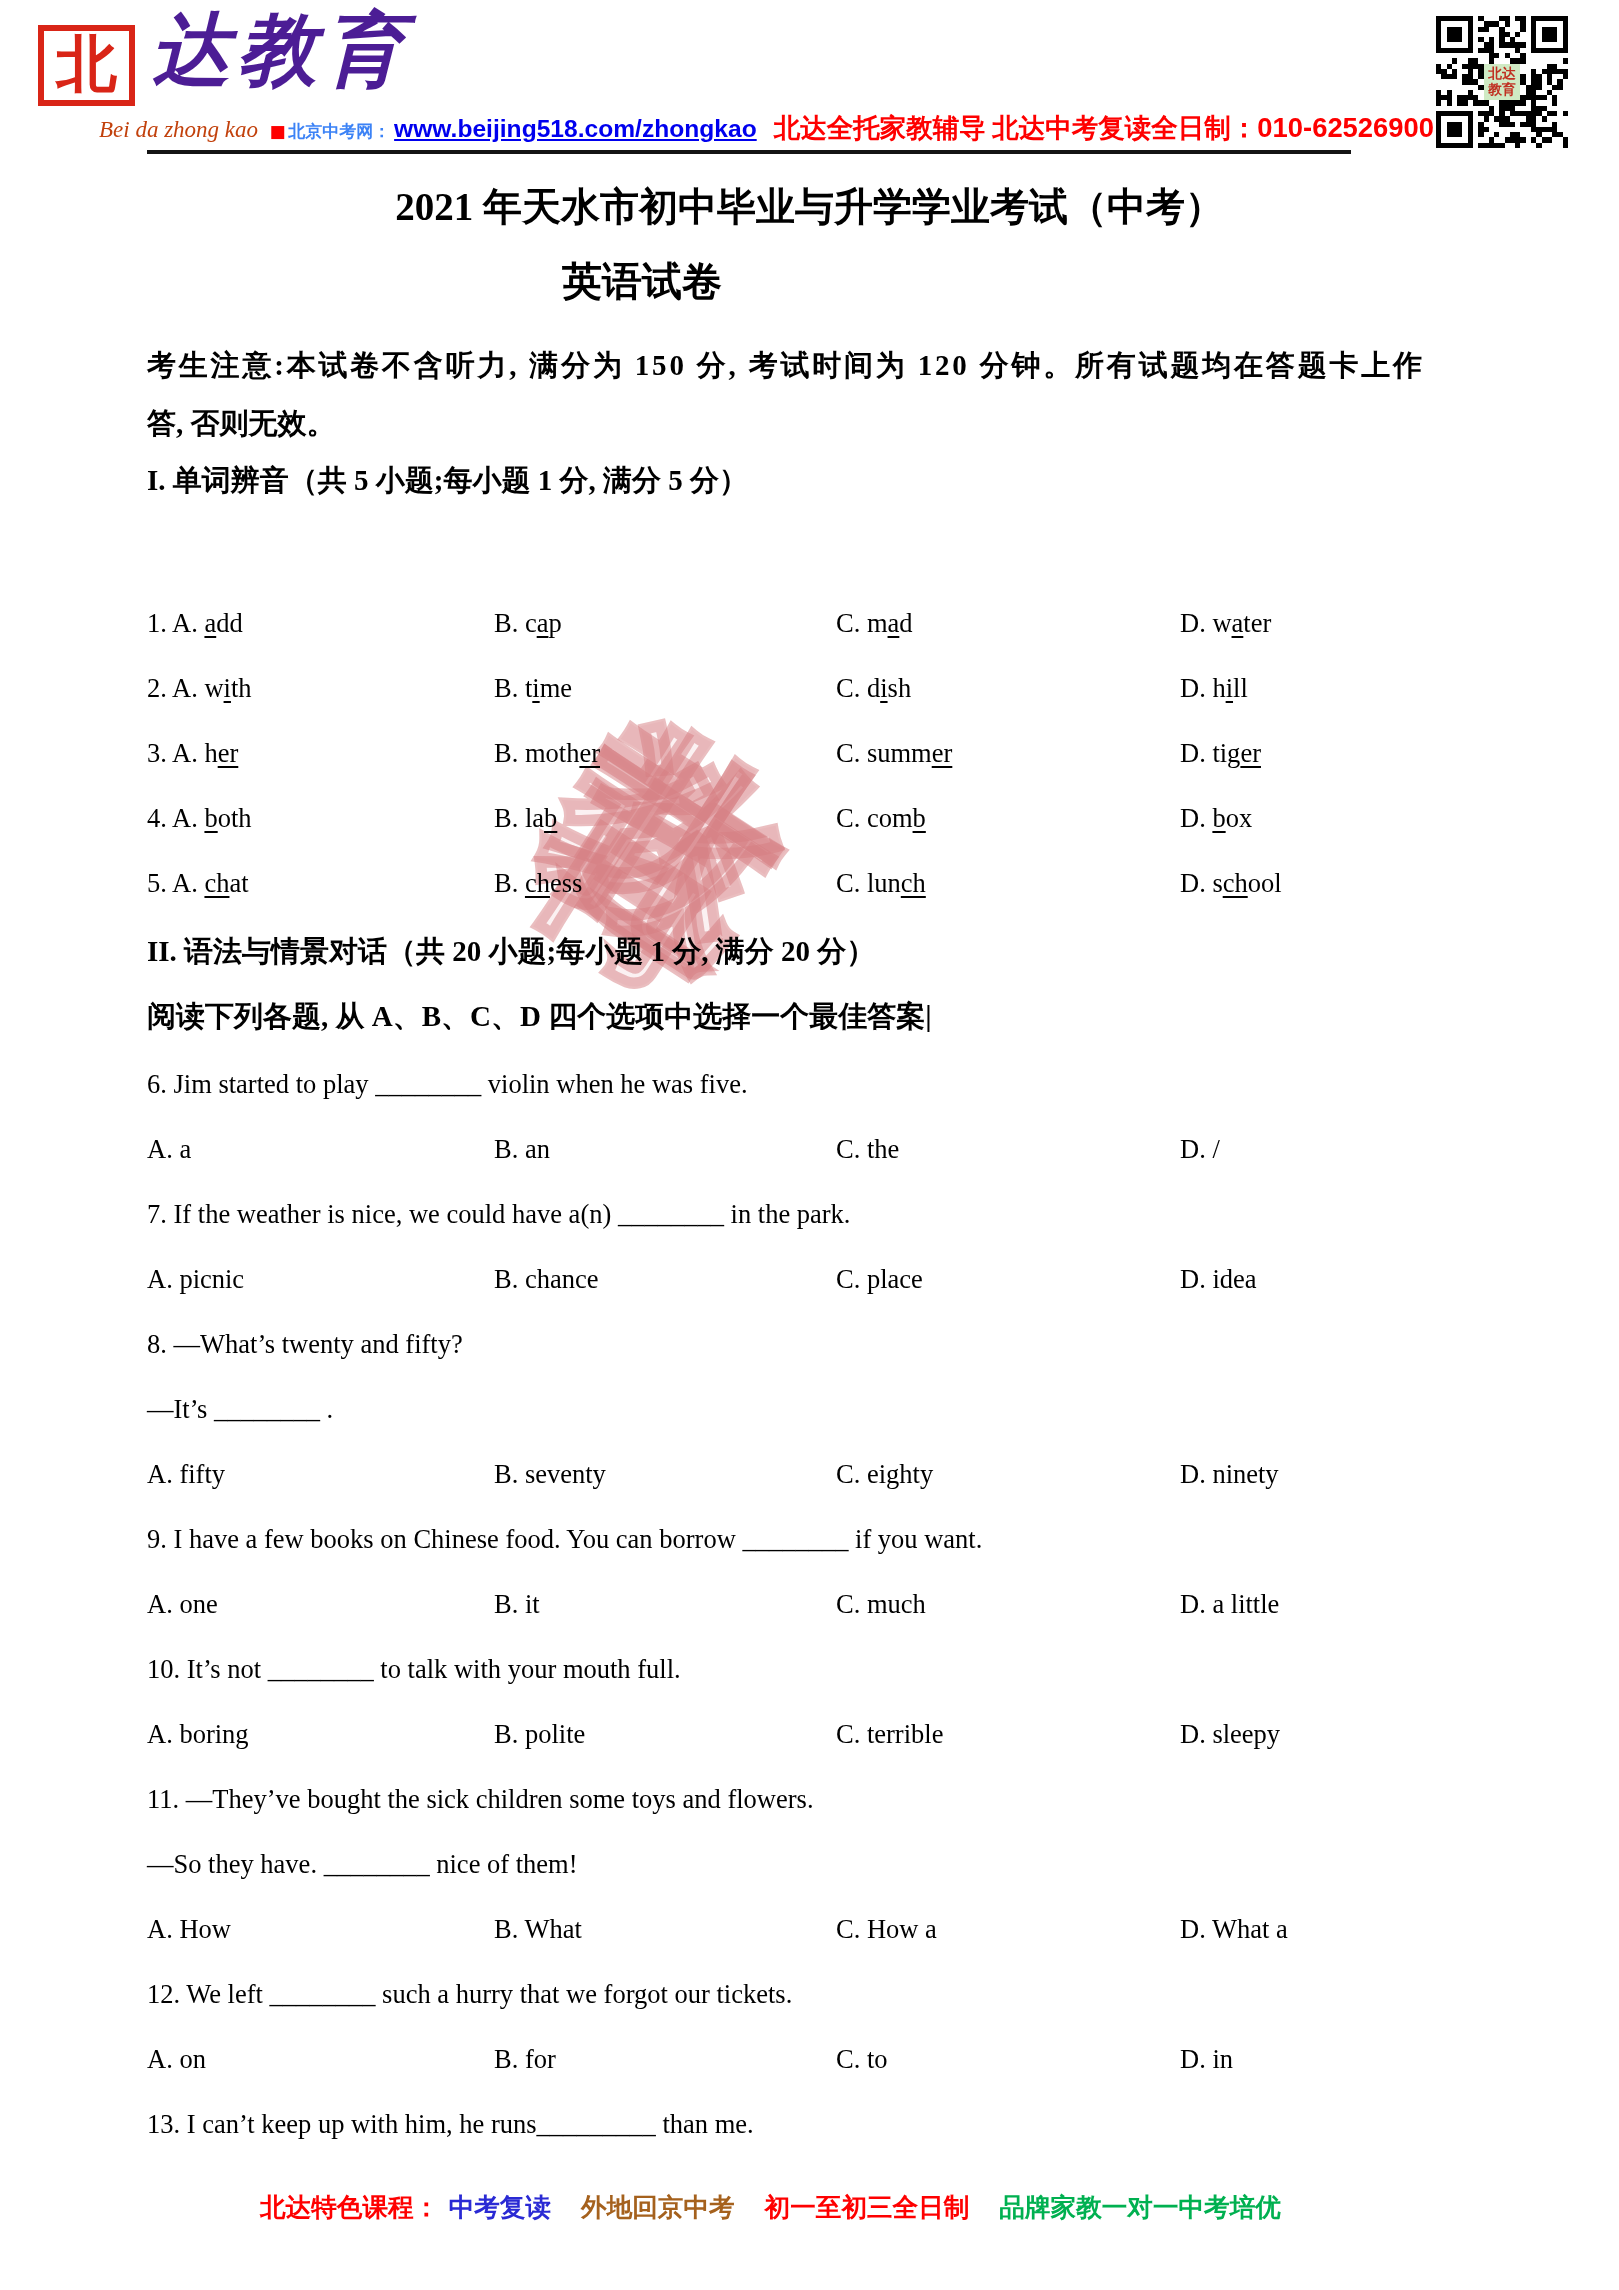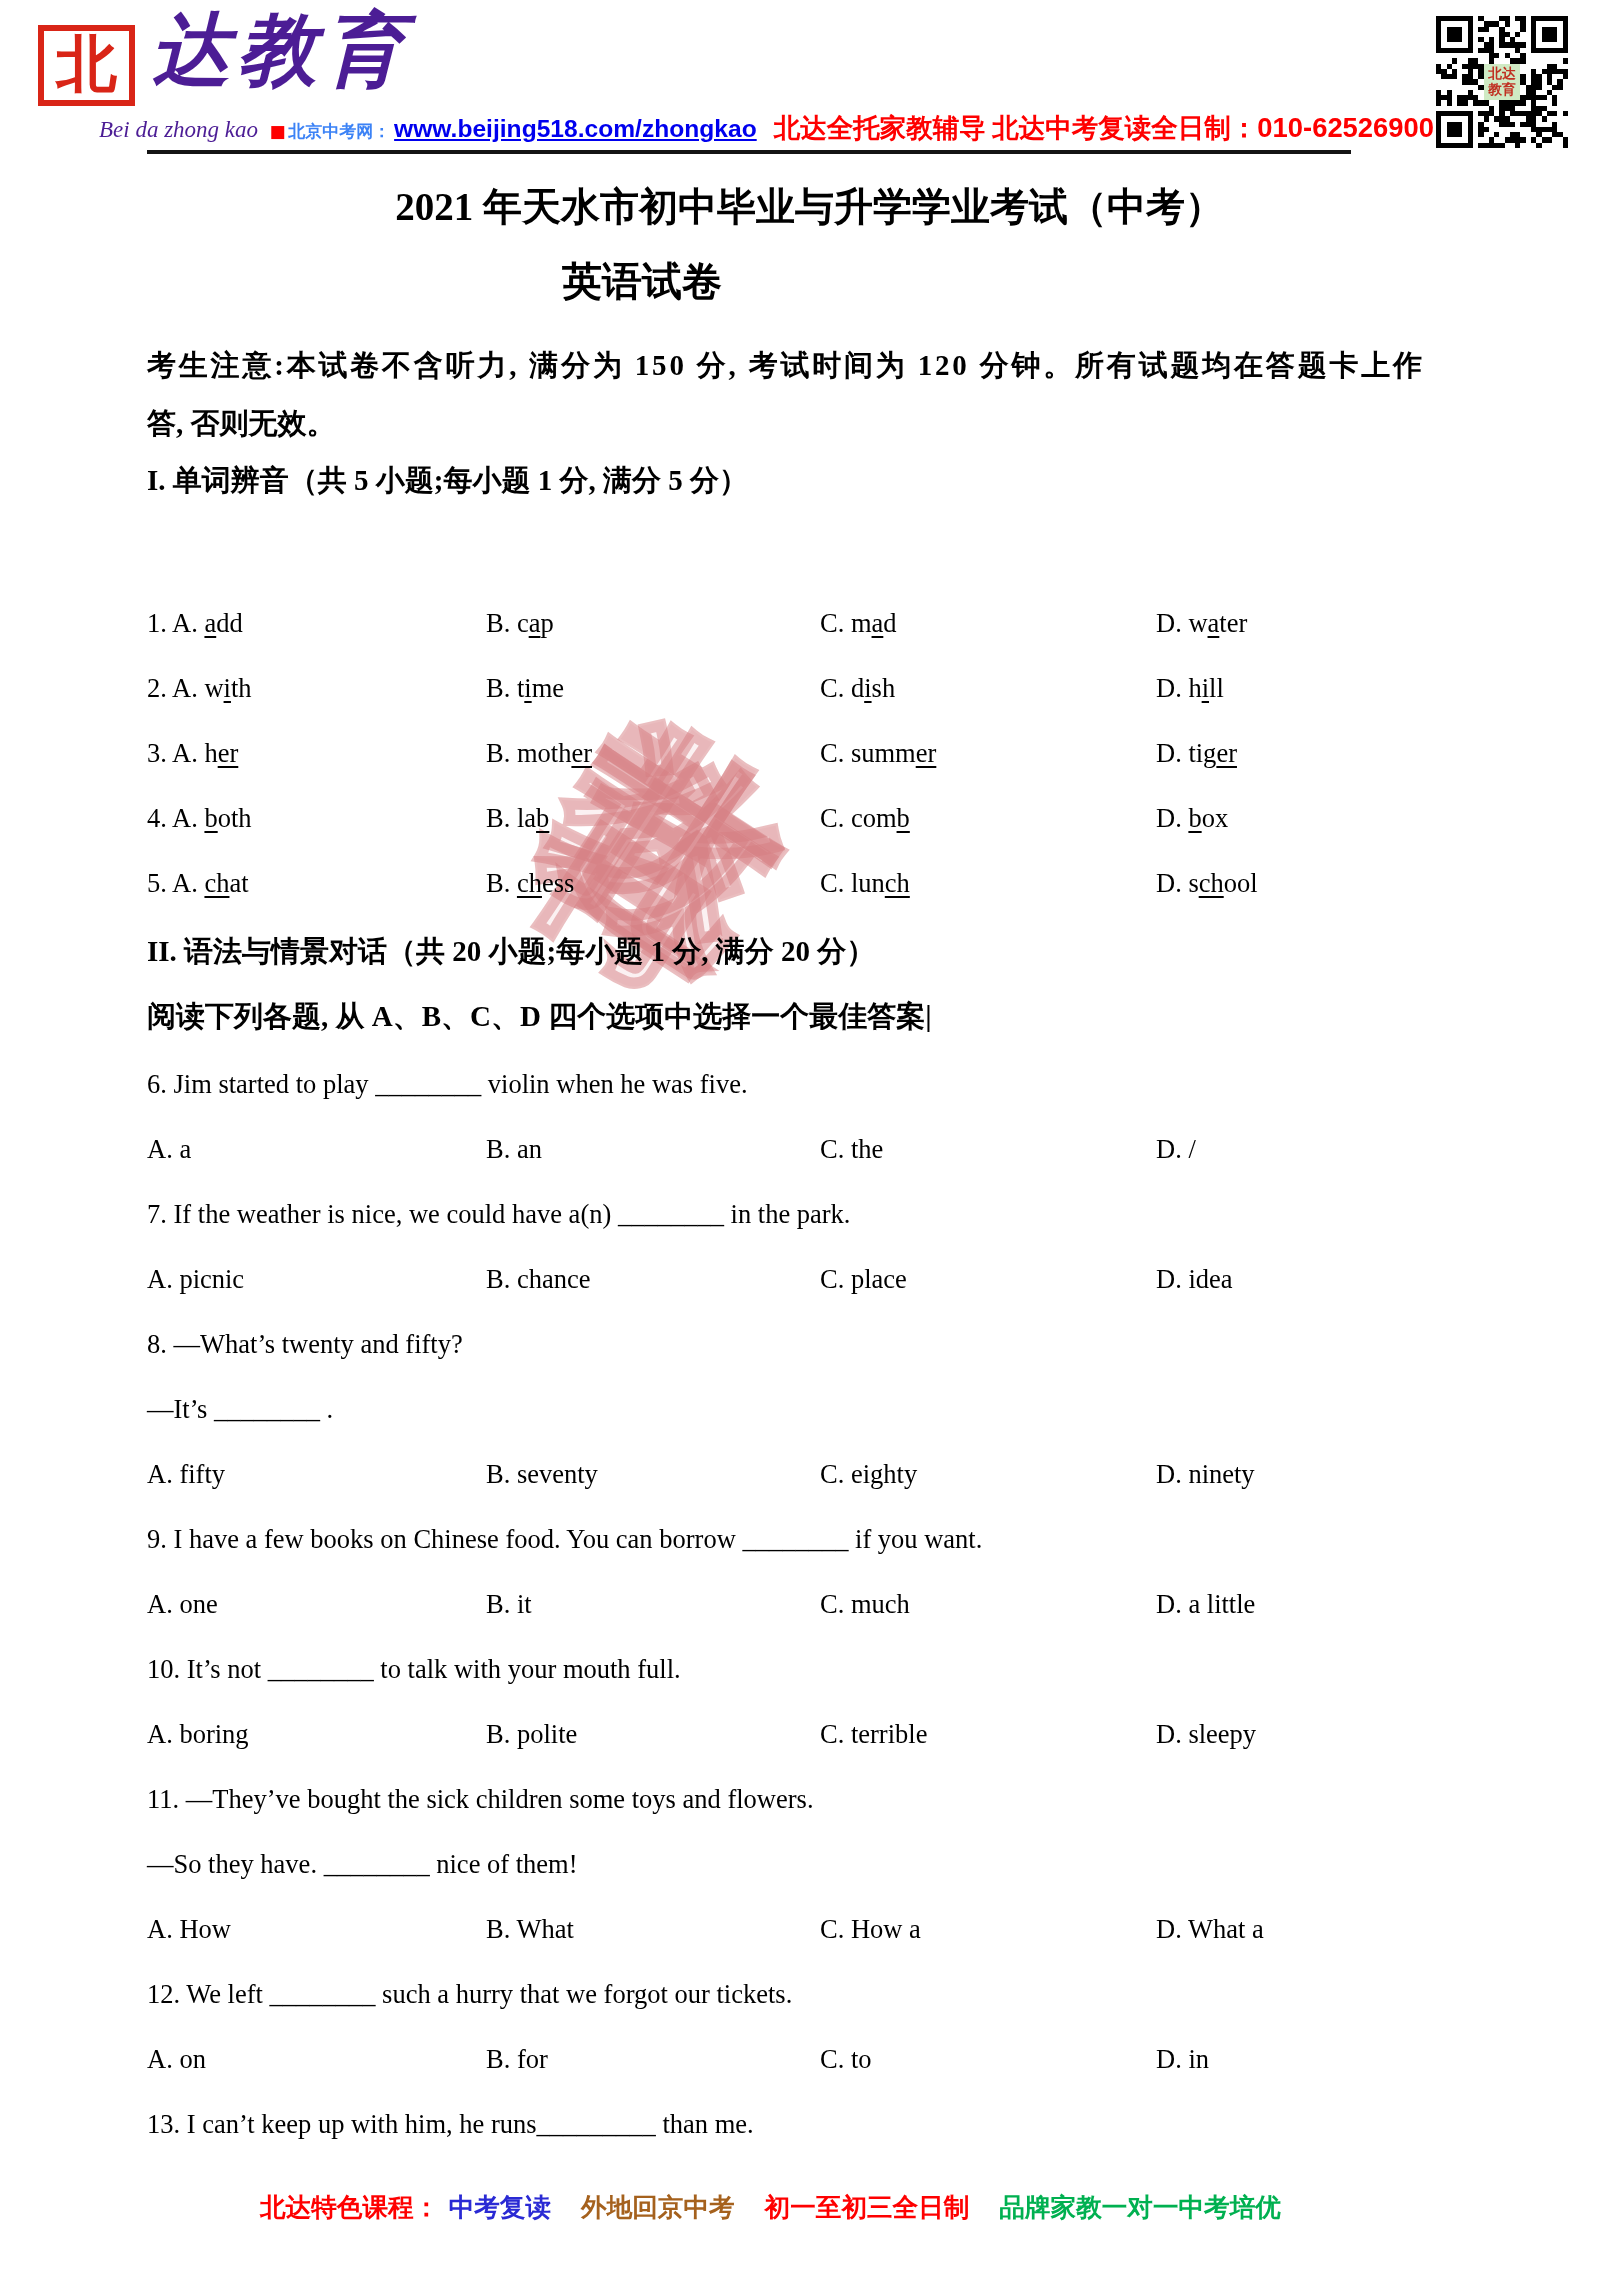--- a/index.html
+++ b/index.html
@@ -16,21 +16,21 @@
     font-size:61px; font-weight:bold; color:#d92517; z-index:2;
   }
   .logo-script {
     position:absolute; left:151px; top:7.6px; font-size:79px; font-weight:bold;
     font-style:italic; color:#4c1d95; letter-spacing:7.6px; z-index:2; line-height:1.1;
   }
   .header-line {
     position:absolute; left:99px; top:110px; height:38px; z-index:2;
     display:flex; align-items:baseline; white-space:nowrap;
   }
-  .tagline { font-style:italic; font-size:23px; color:#4c1d95; margin-right:11.4px; }
+  .tagline { font-style:italic; font-size:23px; color:#c2410c; margin-right:11.4px; }
   .bullet { color:#fe0000; font-size:17px; margin-right:2.8px; font-family:"DejaVu Sans",sans-serif; }
   .site-label { color:#3b82f6; font-weight:bold; font-size:17px; }
   .site-url { color:#0000ee; font-size:24.6px; font-weight:600; text-decoration:underline; margin:0 17px 0 3.8px; font-family:"Liberation Sans","DejaVu Sans",sans-serif; }
   .promo { color:#fe0000; font-weight:bold; font-size:26.5px; }
   .phone { color:#fe0000; font-weight:bold; font-size:27.4px; font-family:"Liberation Sans","DejaVu Sans",sans-serif; }
   .header-rule { position:absolute; left:147px; top:150px; width:1204px; height:3.8px; background:#141414; z-index:2; }
   .qr { position:absolute; left:1436px; top:15px; width:132px; height:134px; z-index:2; }
 
   
   .watermark {
@@ -53,21 +53,21 @@
   .notice1 { top:346px; letter-spacing:2.8px; }
   .notice2 { top:404px; }
   .h1 { top:461px; }
   .h2 { top:932px; }
   .instruction { top:997px; }
 
   .qblock { position:absolute; left:147px; width:1363px; z-index:1; }
   .s1 { top:591px; }
   .s2 { top:1052px; }
   .line { height:65px; line-height:65px; white-space:nowrap; font-size:26.5px; }
-  .opt-grid { display:grid; grid-template-columns:339px 334px 336px 1fr; }
+  .opt-grid { display:grid; grid-template-columns:339px 334px 336px 1fr;gap:8px; }
   .u { text-decoration:underline; text-underline-offset:3.8px; }
 
   
   .footer { position:absolute; left:260px; top:2190px; white-space:nowrap; z-index:1;
             font-size:25.6px; font-weight:bold;
             font-family:"Liberation Sans","DejaVu Sans",sans-serif; }
   .footer .f-label { color:#fe0000; margin-right:9.5px; }
   .footer .f-item { margin-right:30px; }
 </style>
 </head>

